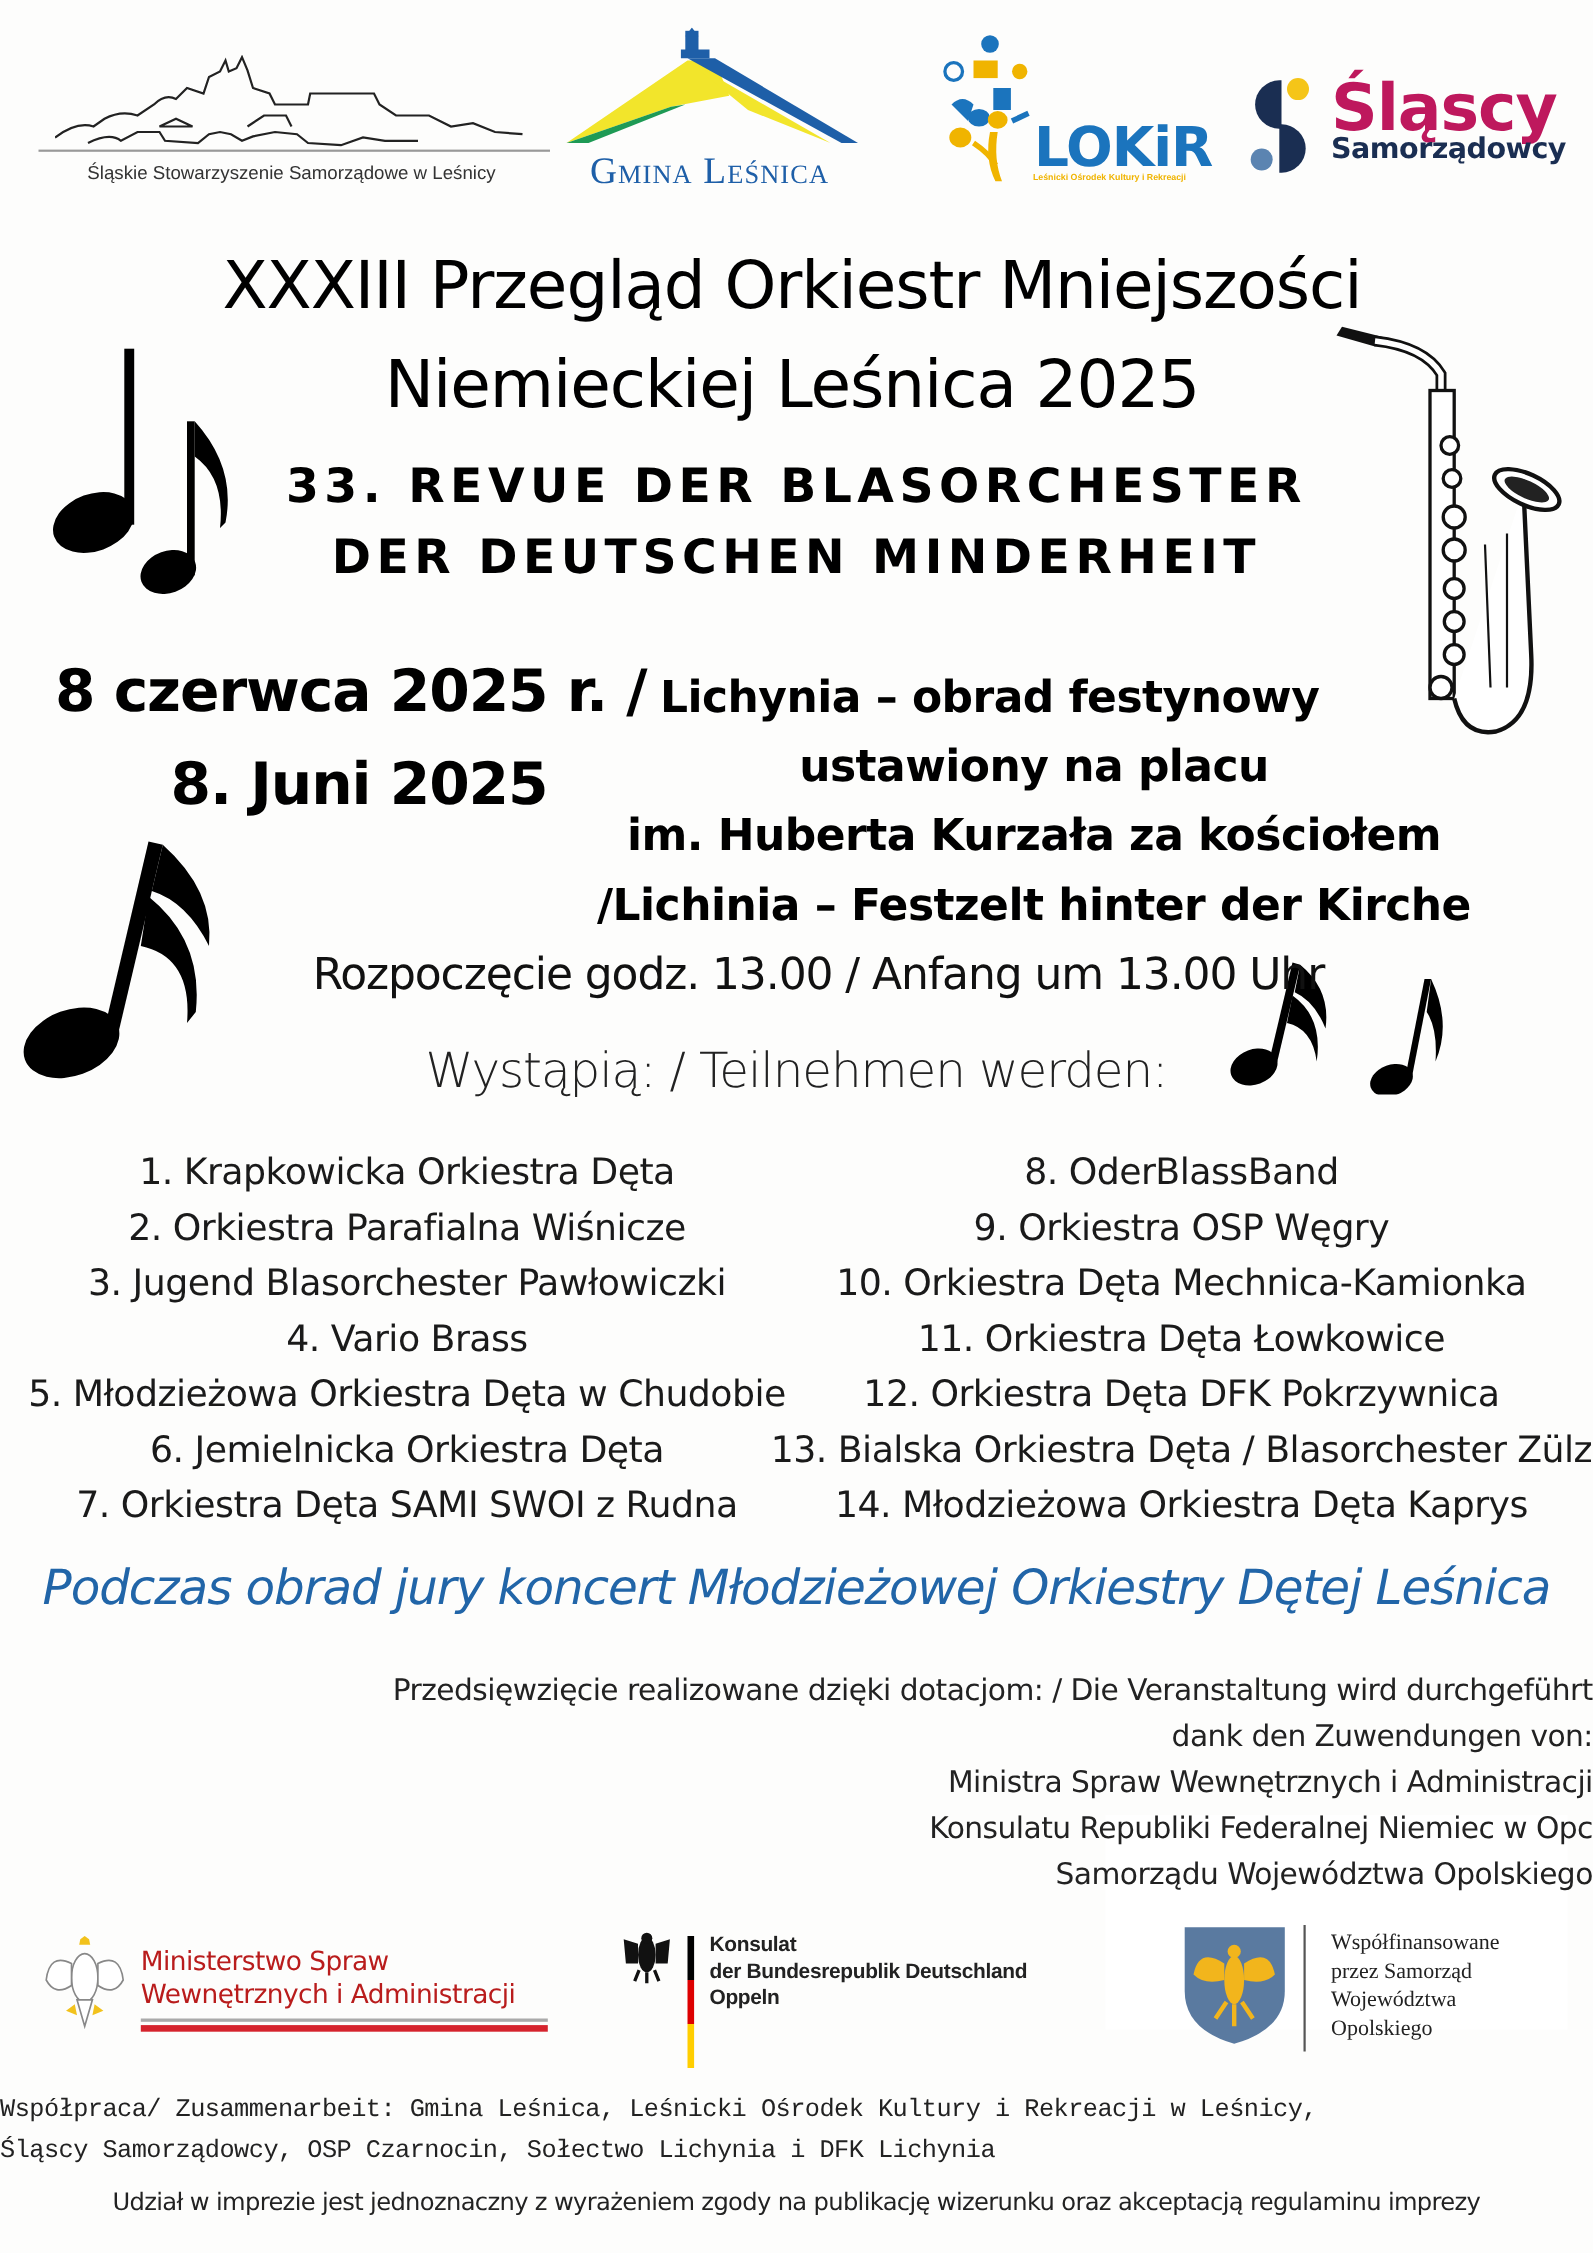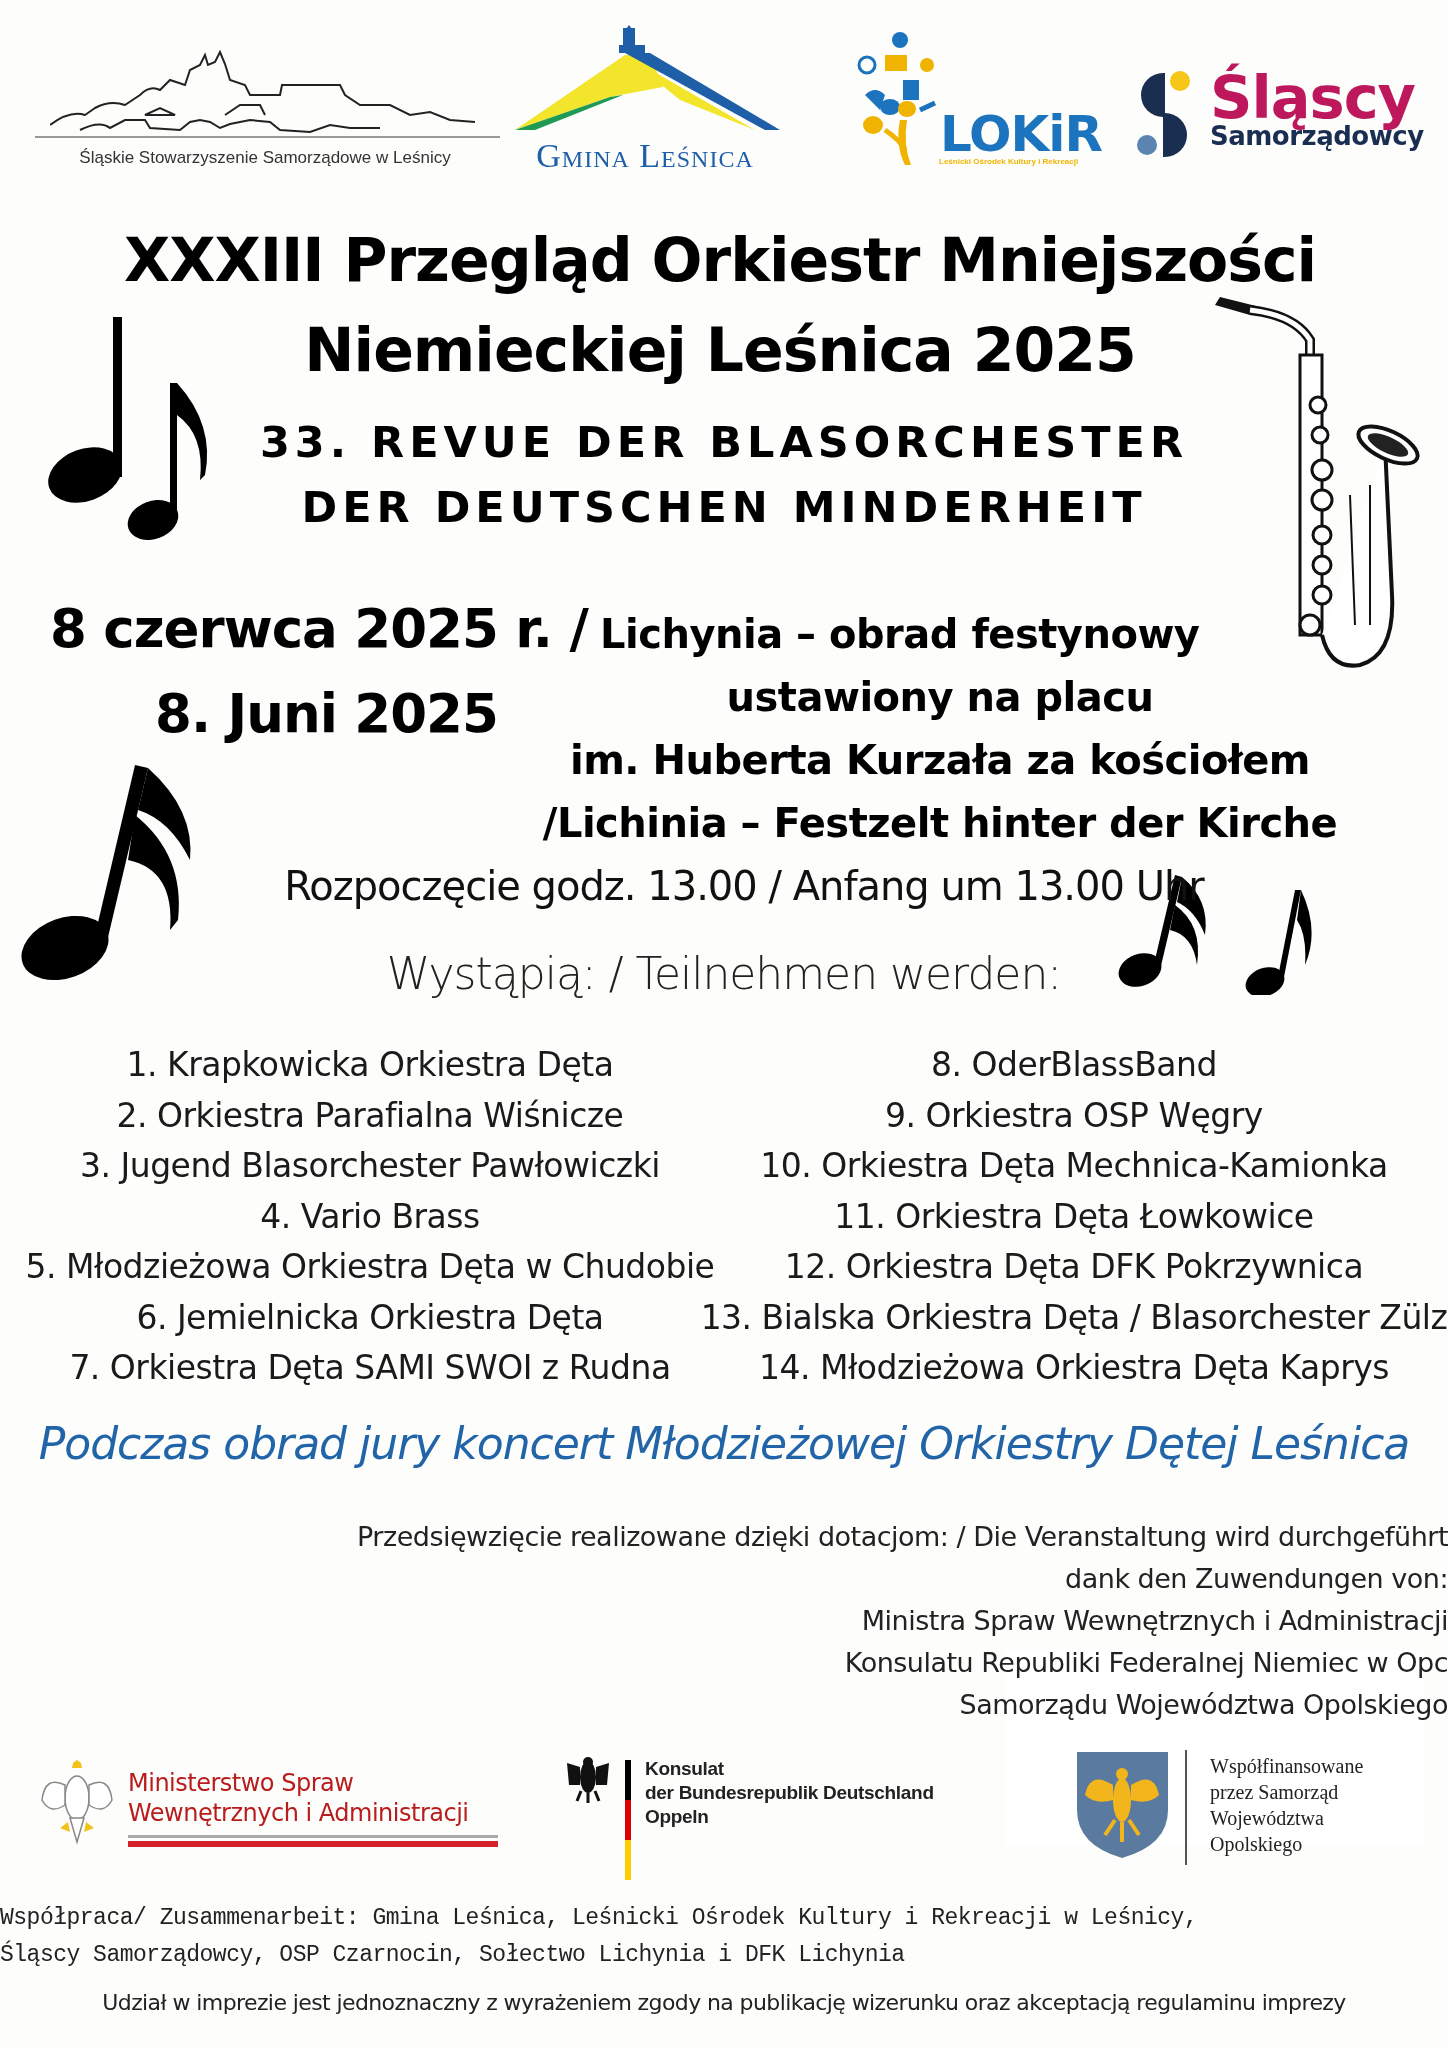--- a/index.html
+++ b/index.html
@@ -19,21 +19,21 @@
 
     .logo-lokir { left: 855px; top: 25px; width: 250px; height: 150px; }
     .logo-lokir .word { position: absolute; left: 85px; top: 80px; font-size: 50px; font-weight: bold; color: #1b74bd; font-family: "DejaVu Sans", sans-serif; letter-spacing: -1px; }
     .logo-lokir .sub { position: absolute; left: 84px; top: 132px; font-size: 8px; color: #f0b400; font-weight: bold; white-space: nowrap; }
 
     .logo-slascy { left: 1135px; top: 65px; width: 290px; height: 100px; }
     .logo-slascy .t1 { position: absolute; left: 75px; top: -2px; font-size: 59px; font-weight: bold; color: #be185d; font-family: "DejaVu Sans", sans-serif; letter-spacing: -1px; text-align: right; }
     .logo-slascy .t2 { position: absolute; left: 75px; top: 56px; font-size: 26px; font-weight: bold; color: #1a2e52; font-family: "DejaVu Sans", sans-serif; letter-spacing: -0.5px; }
 
     
-    .title-pl { left: 0; width: 1440px; top: 215px; text-align: center; font-family: "DejaVu Sans", sans-serif; font-weight: bold; font-size: 60px; line-height: 90px; color: #000; letter-spacing: -1px; }
+    .title-pl { left: 0; width: 1440px; top: 215px; text-align: center; font-family: "DejaVu Sans", sans-serif; font-weight: normal; font-size: 60px; line-height: 90px; color: #000; letter-spacing: -1px; }
     .title-de { left: 0; width: 1448px; top: 410px; text-align: center; font-family: "DejaVu Sans", sans-serif; font-weight: bold; font-size: 43px; line-height: 65px; color: #000; letter-spacing: 5px; }
 
     .date-pl { left: 50px; top: 598px; font-family: "DejaVu Sans", sans-serif; font-weight: bold; font-size: 53px; color: #000; letter-spacing: -1px; }
     .date-de { left: 155px; top: 683px; font-family: "DejaVu Sans", sans-serif; font-weight: bold; font-size: 53px; color: #000; letter-spacing: -1px; }
 
     .venue { left: 520px; width: 840px; top: 603px; text-align: center; font-family: "DejaVu Sans", sans-serif; font-weight: bold; font-size: 40px; line-height: 63px; color: #000; letter-spacing: -0.5px; }
     .venue .line0 { display: block; text-align: left; padding-left: 80px; }
 
     .start { left: 0; width: 1448px; padding-left: 40px; top: 863px; text-align: center; font-family: "DejaVu Sans", sans-serif; font-size: 40px; color: #111; letter-spacing: -1px; }
     .perform { left: 0; width: 1448px; top: 948px; text-align: center; font-family: "DejaVu Sans", sans-serif; font-size: 44px; color: #222; letter-spacing: -1px; font-weight: 300; }

